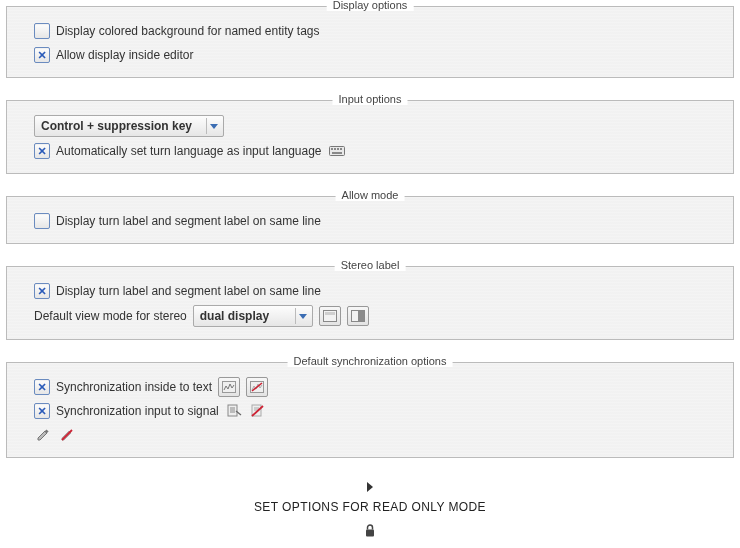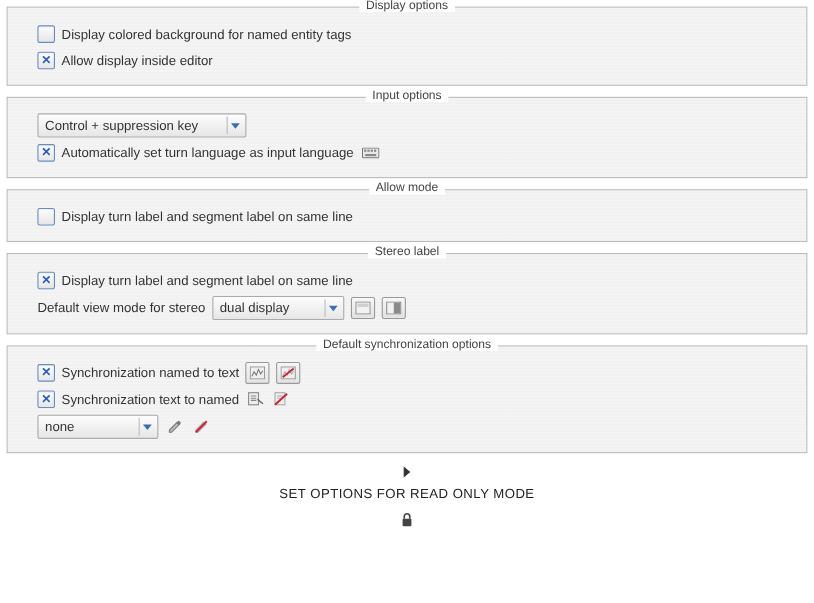--- a/index.html
+++ b/index.html
@@ -18,21 +18,21 @@
   .group {
     position: relative;
     border: 1px solid #bbb;
     background: repeating-linear-gradient(
       to bottom,
       #f4f4f4 0px,
       #f4f4f4 1px,
       #efefef 2px,
       #f4f4f4 3px
     );
-    margin-bottom: 10px;
+    margin-bottom: 22px;
     padding: 10px 8px 8px 8px;
   }
   .group-title {
     position: absolute;
     top: -8px;
     left: 50%;
     transform: translateX(-50%);
     background: #fff;
     padding: 0 6px;
     font-size: 11px;
@@ -73,20 +73,21 @@
   .dropdown {
     display: inline-flex;
     align-items: center;
     height: 20px;
     background: linear-gradient(#fdfdfd,#e6e6e6);
     border: 1px solid #aaa;
     border-radius: 2px;
     padding: 0 2px 0 6px;
     gap: 6px;
     cursor: pointer;
+    font-weight: bold;
   }
   .dropdown .dd-text {
     color: #333;
   }
   .dropdown .dd-btn {
     width: 14px;
     height: 16px;
     border-left: 1px solid #bbb;
     display: flex;
     align-items: center;
@@ -221,66 +222,59 @@
         </svg>
       </span>
     </div>
   </div>
 
   <div class="group">
     <span class="group-title">Default synchronization options</span>
 
     <div class="row">
       <span class="cb checked"></span>
-      <span class="label">Synchronization named to text</span>
+      <span class="label">Synchronization inside to text</span>
       <span class="ico framed">
         <svg width="14" height="12" viewBox="0 0 14 12">
           <rect x="0.5" y="0.5" width="13" height="11" fill="#efefef" stroke="#999"></rect>
           <polyline points="2,9 4,5 6,8 8,3 10,7 12,4" fill="none" stroke="#777" stroke-width="1"></polyline>
         </svg>
       </span>
       <span class="ico framed">
         <svg width="14" height="12" viewBox="0 0 14 12">
           <rect x="0.5" y="0.5" width="13" height="11" fill="#efefef" stroke="#999"></rect>
           <polyline points="2,9 4,5 6,8 8,3 10,7 12,4" fill="none" stroke="#aaa" stroke-width="1"></polyline>
           <line x1="2" y1="10" x2="12" y2="2" stroke="#c23" stroke-width="1.6"></line>
         </svg>
       </span>
     </div>
 
     <div class="row">
       <span class="cb checked"></span>
-      <span class="label">Synchronization text to named</span>
+      <span class="label">Synchronization input to signal</span>
       <span class="ico">
         <svg width="16" height="14" viewBox="0 0 16 14">
           <rect x="2" y="1" width="9" height="11" fill="#eee" stroke="#888"></rect>
           <line x1="4" y1="4" x2="9" y2="4" stroke="#888"></line>
           <line x1="4" y1="6" x2="9" y2="6" stroke="#888"></line>
           <line x1="4" y1="8" x2="9" y2="8" stroke="#888"></line>
           <path d="M10 7 L15 11" stroke="#666" stroke-width="1.3"></path>
         </svg>
       </span>
       <span class="ico">
         <svg width="16" height="14" viewBox="0 0 16 14">
           <rect x="2" y="1" width="9" height="11" fill="#eee" stroke="#aaa"></rect>
           <line x1="4" y1="4" x2="9" y2="4" stroke="#aaa"></line>
           <line x1="4" y1="6" x2="9" y2="6" stroke="#aaa"></line>
           <line x1="2" y1="12" x2="13" y2="2" stroke="#c23" stroke-width="1.8"></line>
         </svg>
       </span>
     </div>
 
     <div class="row">
-      <span class="dropdown" style="width:100px">
-        <span class="dd-text">none</span>
-        <span style="flex:1"></span>
-        <span class="dd-btn">
-            <span class="dd-tri"></span>
-          </span>
-      </span>
       <span class="ico">
         <svg width="14" height="14" viewBox="0 0 14 14">
           <polygon points="2,12 4,12 11,5 9,3 2,10" fill="#bbb" stroke="#777"></polygon>
           <rect x="9" y="2" width="3" height="3" transform="rotate(45 10.5 3.5)" fill="#777"></rect>
         </svg>
       </span>
       <span class="ico">
         <svg width="14" height="14" viewBox="0 0 14 14">
           <polygon points="2,12 4,12 11,5 9,3 2,10" fill="#ccc" stroke="#aaa"></polygon>
           <line x1="2" y1="12" x2="12" y2="2" stroke="#c23" stroke-width="1.8"></line>

